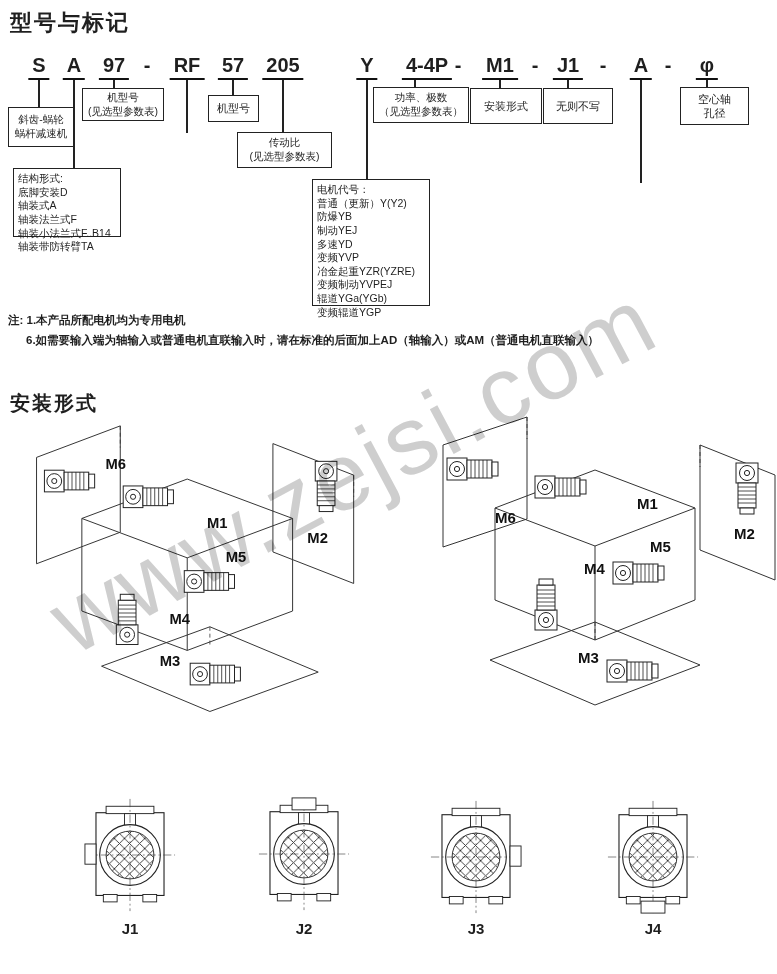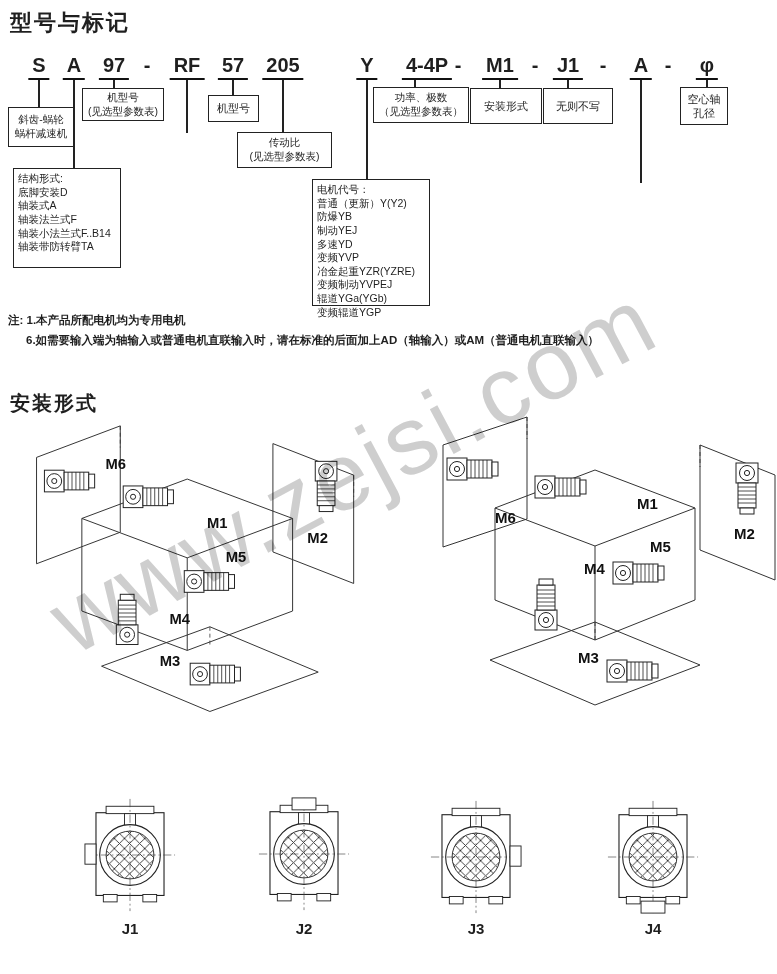--- a/index.html
+++ b/index.html
@@ -100,21 +100,21 @@
     <div class="vline" style="left:366px;top:80px;height:99px"></div>
     <div class="vline" style="left:414px;top:80px;height:8px"></div>
     <div class="vline" style="left:499px;top:80px;height:9px"></div>
     <div class="vline" style="left:567px;top:80px;height:9px"></div>
     <div class="vline" style="left:640px;top:80px;height:103px"></div>
     <div class="vline" style="left:706px;top:80px;height:8px"></div>
 
     <div class="callout center" style="left:8px;top:107px;width:66px;height:40px"><span>斜齿-蜗轮
 蜗杆减速机</span></div>
 
-    <div class="callout" style="left:13px;top:168px;width:108px;height:100px"><span>结构形式:
+    <div class="callout" style="left:13px;top:168px;width:108px;height:69px"><span>结构形式:
 底脚安装D
 轴装式A
 轴装法兰式F
 轴装小法兰式F..B14
 轴装带防转臂TA</span></div>
 
     <div class="callout center" style="left:82px;top:88px;width:82px;height:33px"><span>机型号
 (见选型参数表)</span></div>
 
 
@@ -135,21 +135,21 @@
 变频辊道YGP</span></div>
 
     <div class="callout center" style="left:373px;top:87px;width:96px;height:36px"><span>功率、极数
 （见选型参数表）</span></div>
 
     <div class="callout center" style="left:470px;top:88px;width:72px;height:36px;font-size:11px"><span>安装形式</span></div>
 
     <div class="callout center" style="left:543px;top:88px;width:70px;height:36px;font-size:11px"><span>无则不写</span></div>
 
 
-    <div class="callout center" style="left:680px;top:87px;width:48px;height:38px;font-size:11px"><span>空心轴
+    <div class="callout center" style="left:680px;top:87px;width:69px;height:38px;font-size:11px"><span>空心轴
 孔径</span></div>
 
     <div class="note" style="left:8px;top:313px">注: 1.本产品所配电机均为专用电机</div>
     <div class="note" style="left:26px;top:333px">6.如需要输入端为轴输入或普通电机直联输入时，请在标准的后面加上AD（轴输入）或AM（普通电机直联输入）</div>
 
     <div class="h2" style="left:10px;top:390px">安装形式</div>
 
     <svg class="mdiag" style="left:22px;top:418px" width="360" height="325" viewBox="0 0 360 330">
       <path d="M165 62 L272 102 L165 142 L58 102 Z"></path>
       <path d="M58 102 L58 196 L165 236 L165 142"></path>

